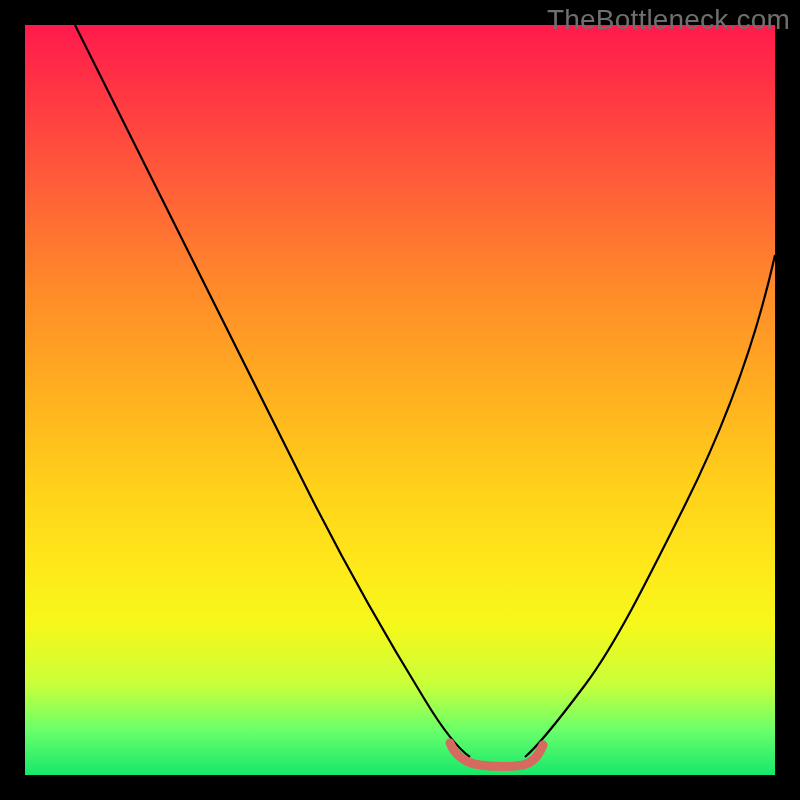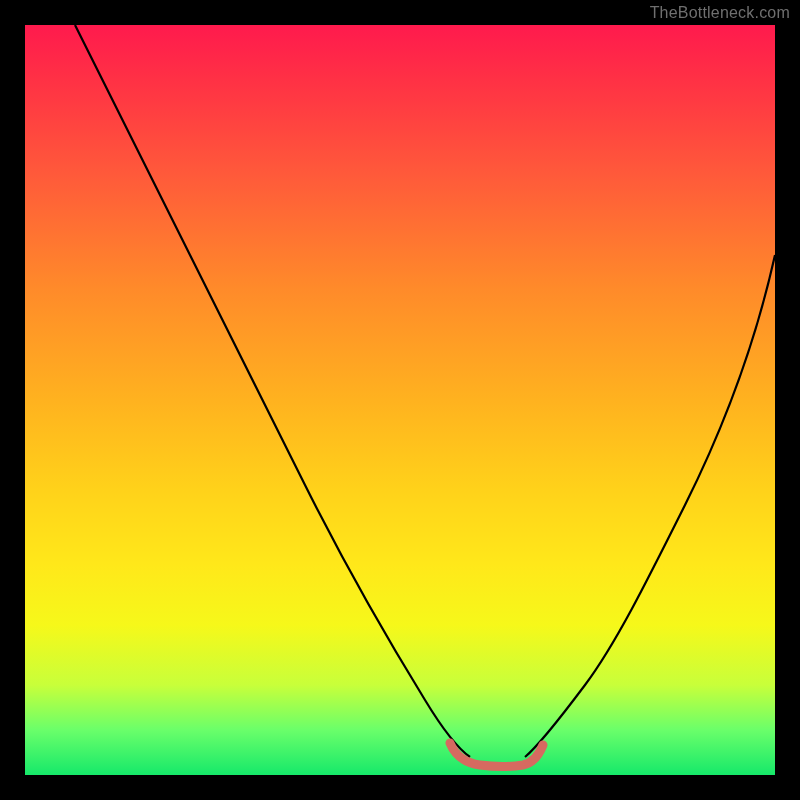--- a/index.html
+++ b/index.html
@@ -42,21 +42,21 @@
     left: 0;
     top: 0;
     width: 750px;
     height: 750px;
   }
   .watermark {
     position: absolute;
     top: 4px;
     right: 10px;
     color: #6f6f6f;
-    font-size: 16px;
+    font-size: 28px;
     font-weight: 500;
     letter-spacing: 0.2px;
     user-select: none;
   }
 </style>
 </head>
 <body>
 
 <div class="frame">
   <div class="plot">

